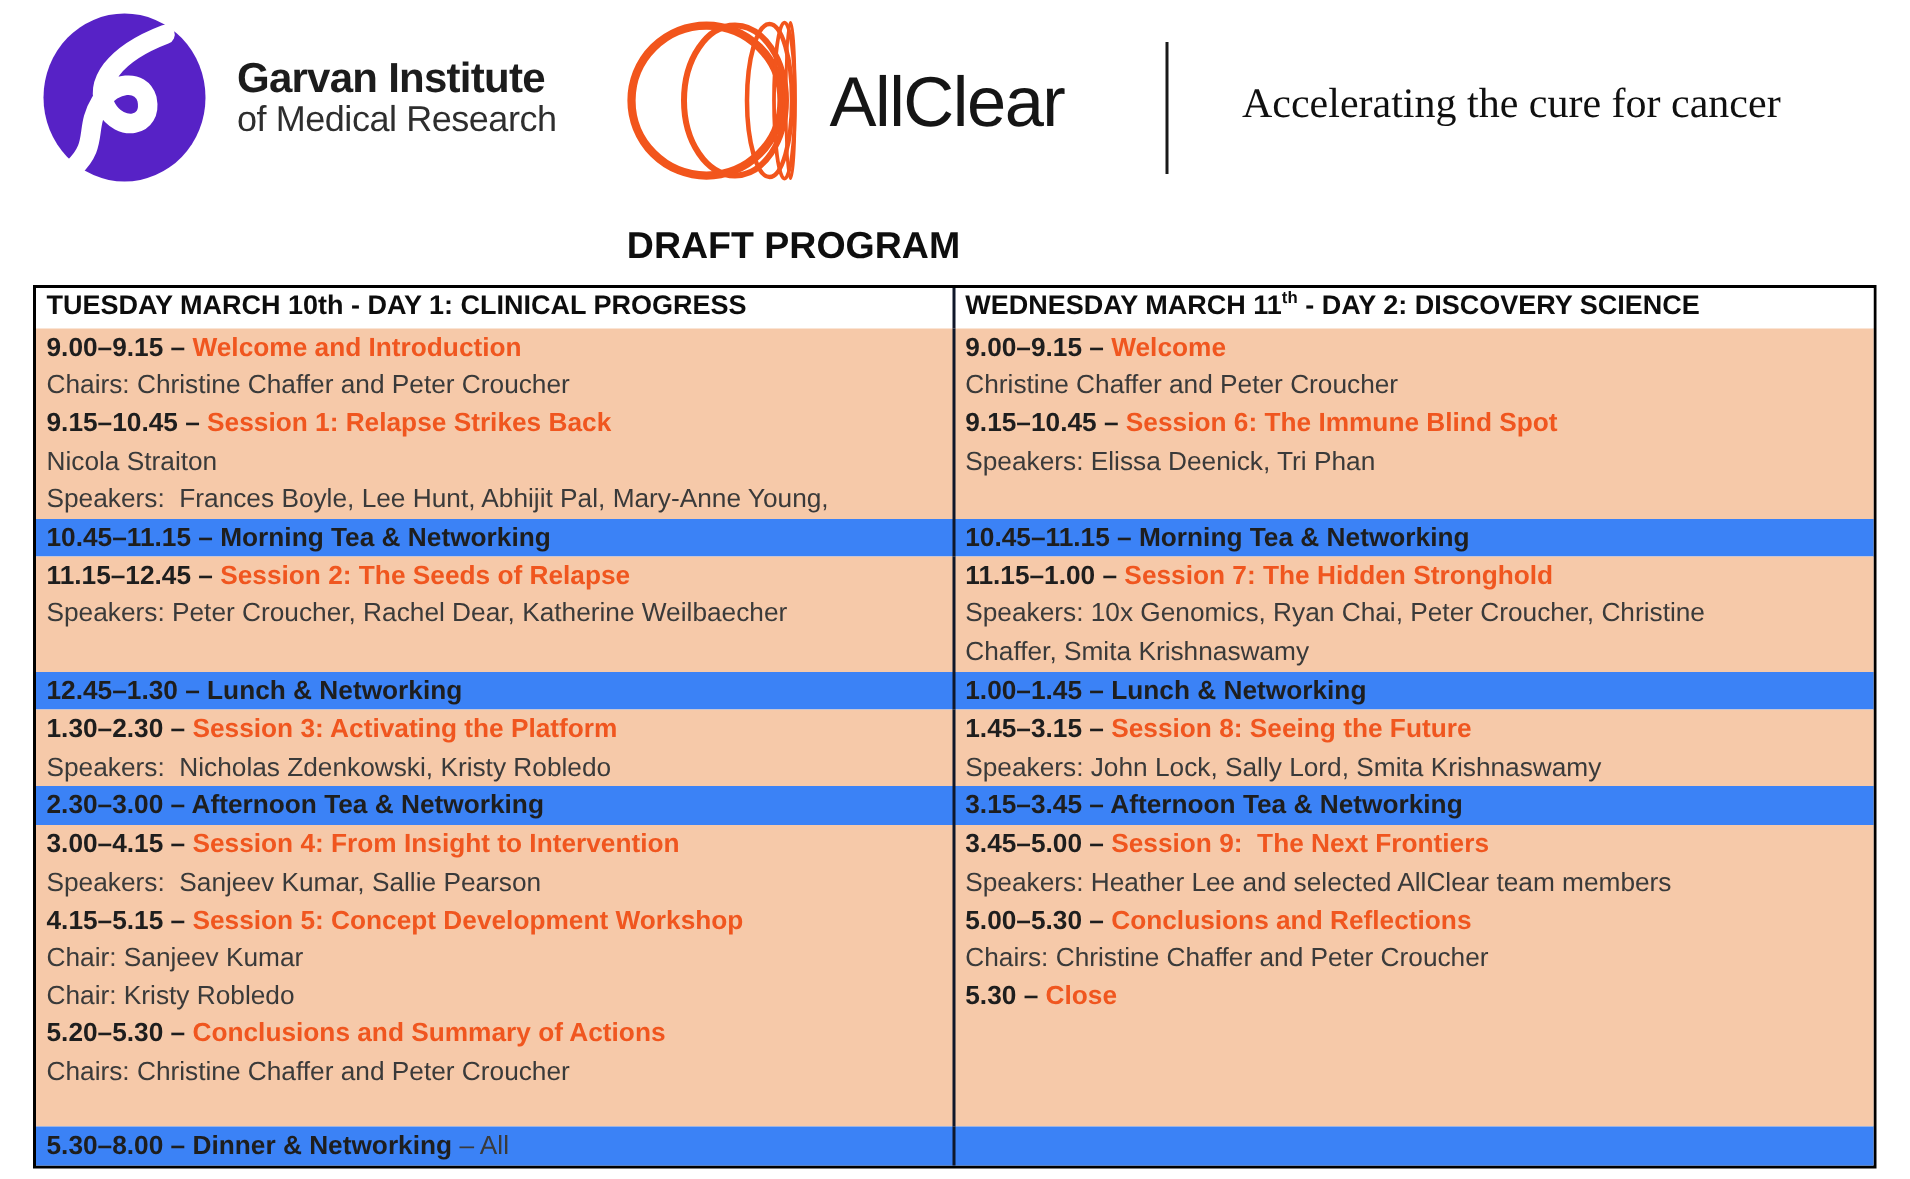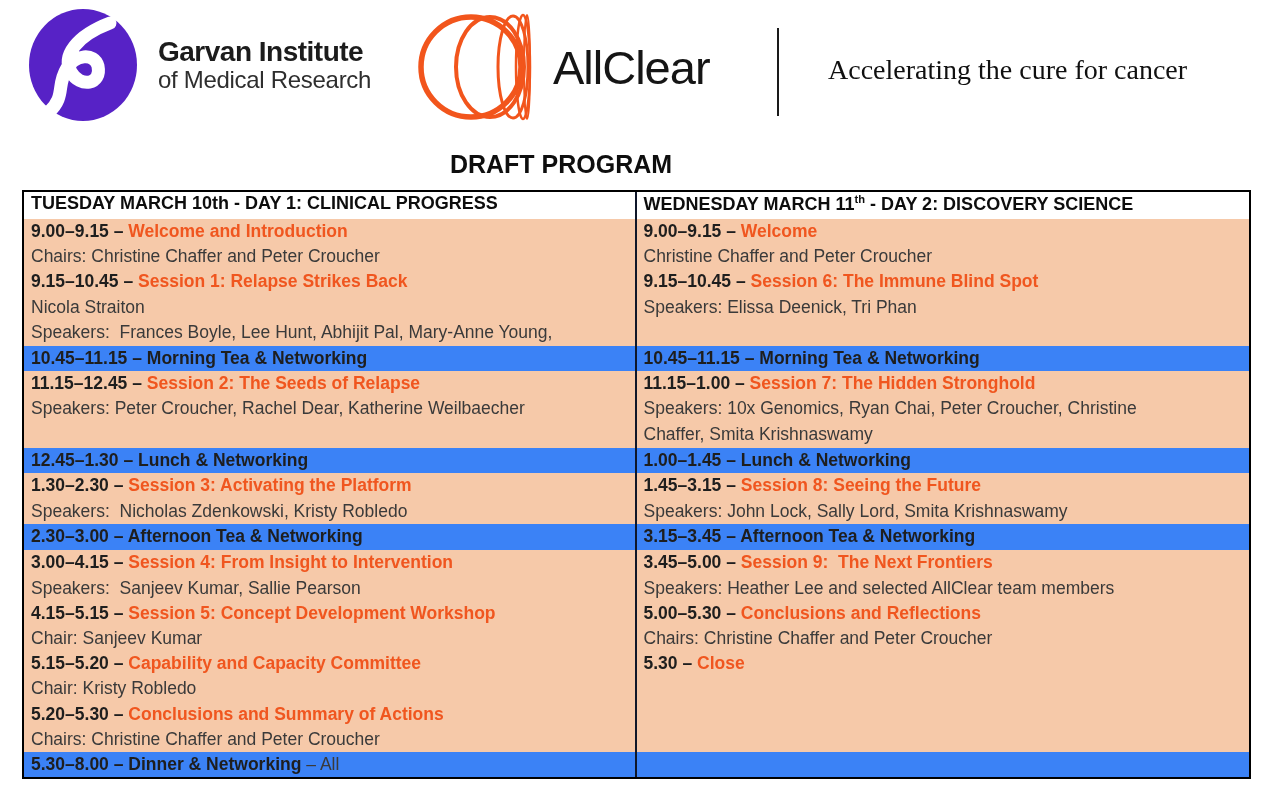--- a/index.html
+++ b/index.html
@@ -15,21 +15,21 @@
   .garvan-line2 { font-size:24px; font-weight:400; color:#2e2e2e; letter-spacing:-0.3px; }
   .allclear-logo { position:absolute; left:417px; top:10px; }
   .allclear-name { position:absolute; left:553px; top:40px; font-size:47px; font-weight:400;
     color:#151515; letter-spacing:-1px; }
   .brand-divider { position:absolute; left:777px; top:28px; width:2px; height:88px; background:#1a1a1a; }
   .tagline { position:absolute; left:812px; top:54px; width:445px;
     font-family:"Liberation Serif", serif; font-size:28px; color:#101010; white-space:nowrap;margin-left:16px; }
 
   
   .doc-title { position:absolute; left:0; top:150px; width:1058px; text-align:center;
-    font-size:25px; font-weight:700; color:#0e0e0e; letter-spacing:0px;margin-left:32px; }
+    font-size:25px; font-weight:700; color:#0e0e0e; letter-spacing:0px; }
 
   
   .ptable { position:absolute; left:22px; top:190px; width:1229px; border:2px solid #000;
     background:#fff; font-size:17.5px; }
   .prow { display:flex; }
   .prow.peach { background:#F6C9A9; }
   .prow.white { background:#3b82f6; }
   .pcell { width:50%; padding:0 8px 0 7px; }
   .pcell.left { border-right:2px solid #0f172a; }
   .phead { display:flex; min-height:27px; background:#fff; }
@@ -138,21 +138,20 @@
           <div class="pcell right">
             <div class="pline"><span class="seg-time">3.15–3.45 – Afternoon Tea &amp; Networking</span></div>
           </div>
         </div>
         <div class="prow peach" style="min-height: 201px;">
           <div class="pcell left">
             <div class="pline"><span class="seg-time">3.00–4.15 – </span><span class="seg-session">Session 4: From Insight to Intervention</span></div>
             <div class="pline"><span class="seg-plain">Speakers:  Sanjeev Kumar, Sallie Pearson</span></div>
             <div class="pline"><span class="seg-time">4.15–5.15 – </span><span class="seg-session">Session 5: Concept Development Workshop</span></div>
             <div class="pline"><span class="seg-plain">Chair: Sanjeev Kumar</span></div>
-            <div class="pline"><span class="seg-time">5.15–5.20 – </span><span class="seg-session">Capability and Capacity Committee</span></div>
             <div class="pline"><span class="seg-plain">Chair: Kristy Robledo</span></div>
             <div class="pline"><span class="seg-time">5.20–5.30 – </span><span class="seg-session">Conclusions and Summary of Actions</span></div>
             <div class="pline"><span class="seg-plain">Chairs: Christine Chaffer and Peter Croucher</span></div>
           </div>
           <div class="pcell right">
             <div class="pline"><span class="seg-time">3.45–5.00 – </span><span class="seg-session">Session 9:  The Next Frontiers</span></div>
             <div class="pline"><span class="seg-plain">Speakers: Heather Lee and selected AllClear team members</span></div>
             <div class="pline"><span class="seg-time">5.00–5.30 – </span><span class="seg-session">Conclusions and Reflections</span></div>
             <div class="pline"><span class="seg-plain">Chairs: Christine Chaffer and Peter Croucher</span></div>
             <div class="pline"><span class="seg-time">5.30 – </span><span class="seg-session">Close</span></div>

